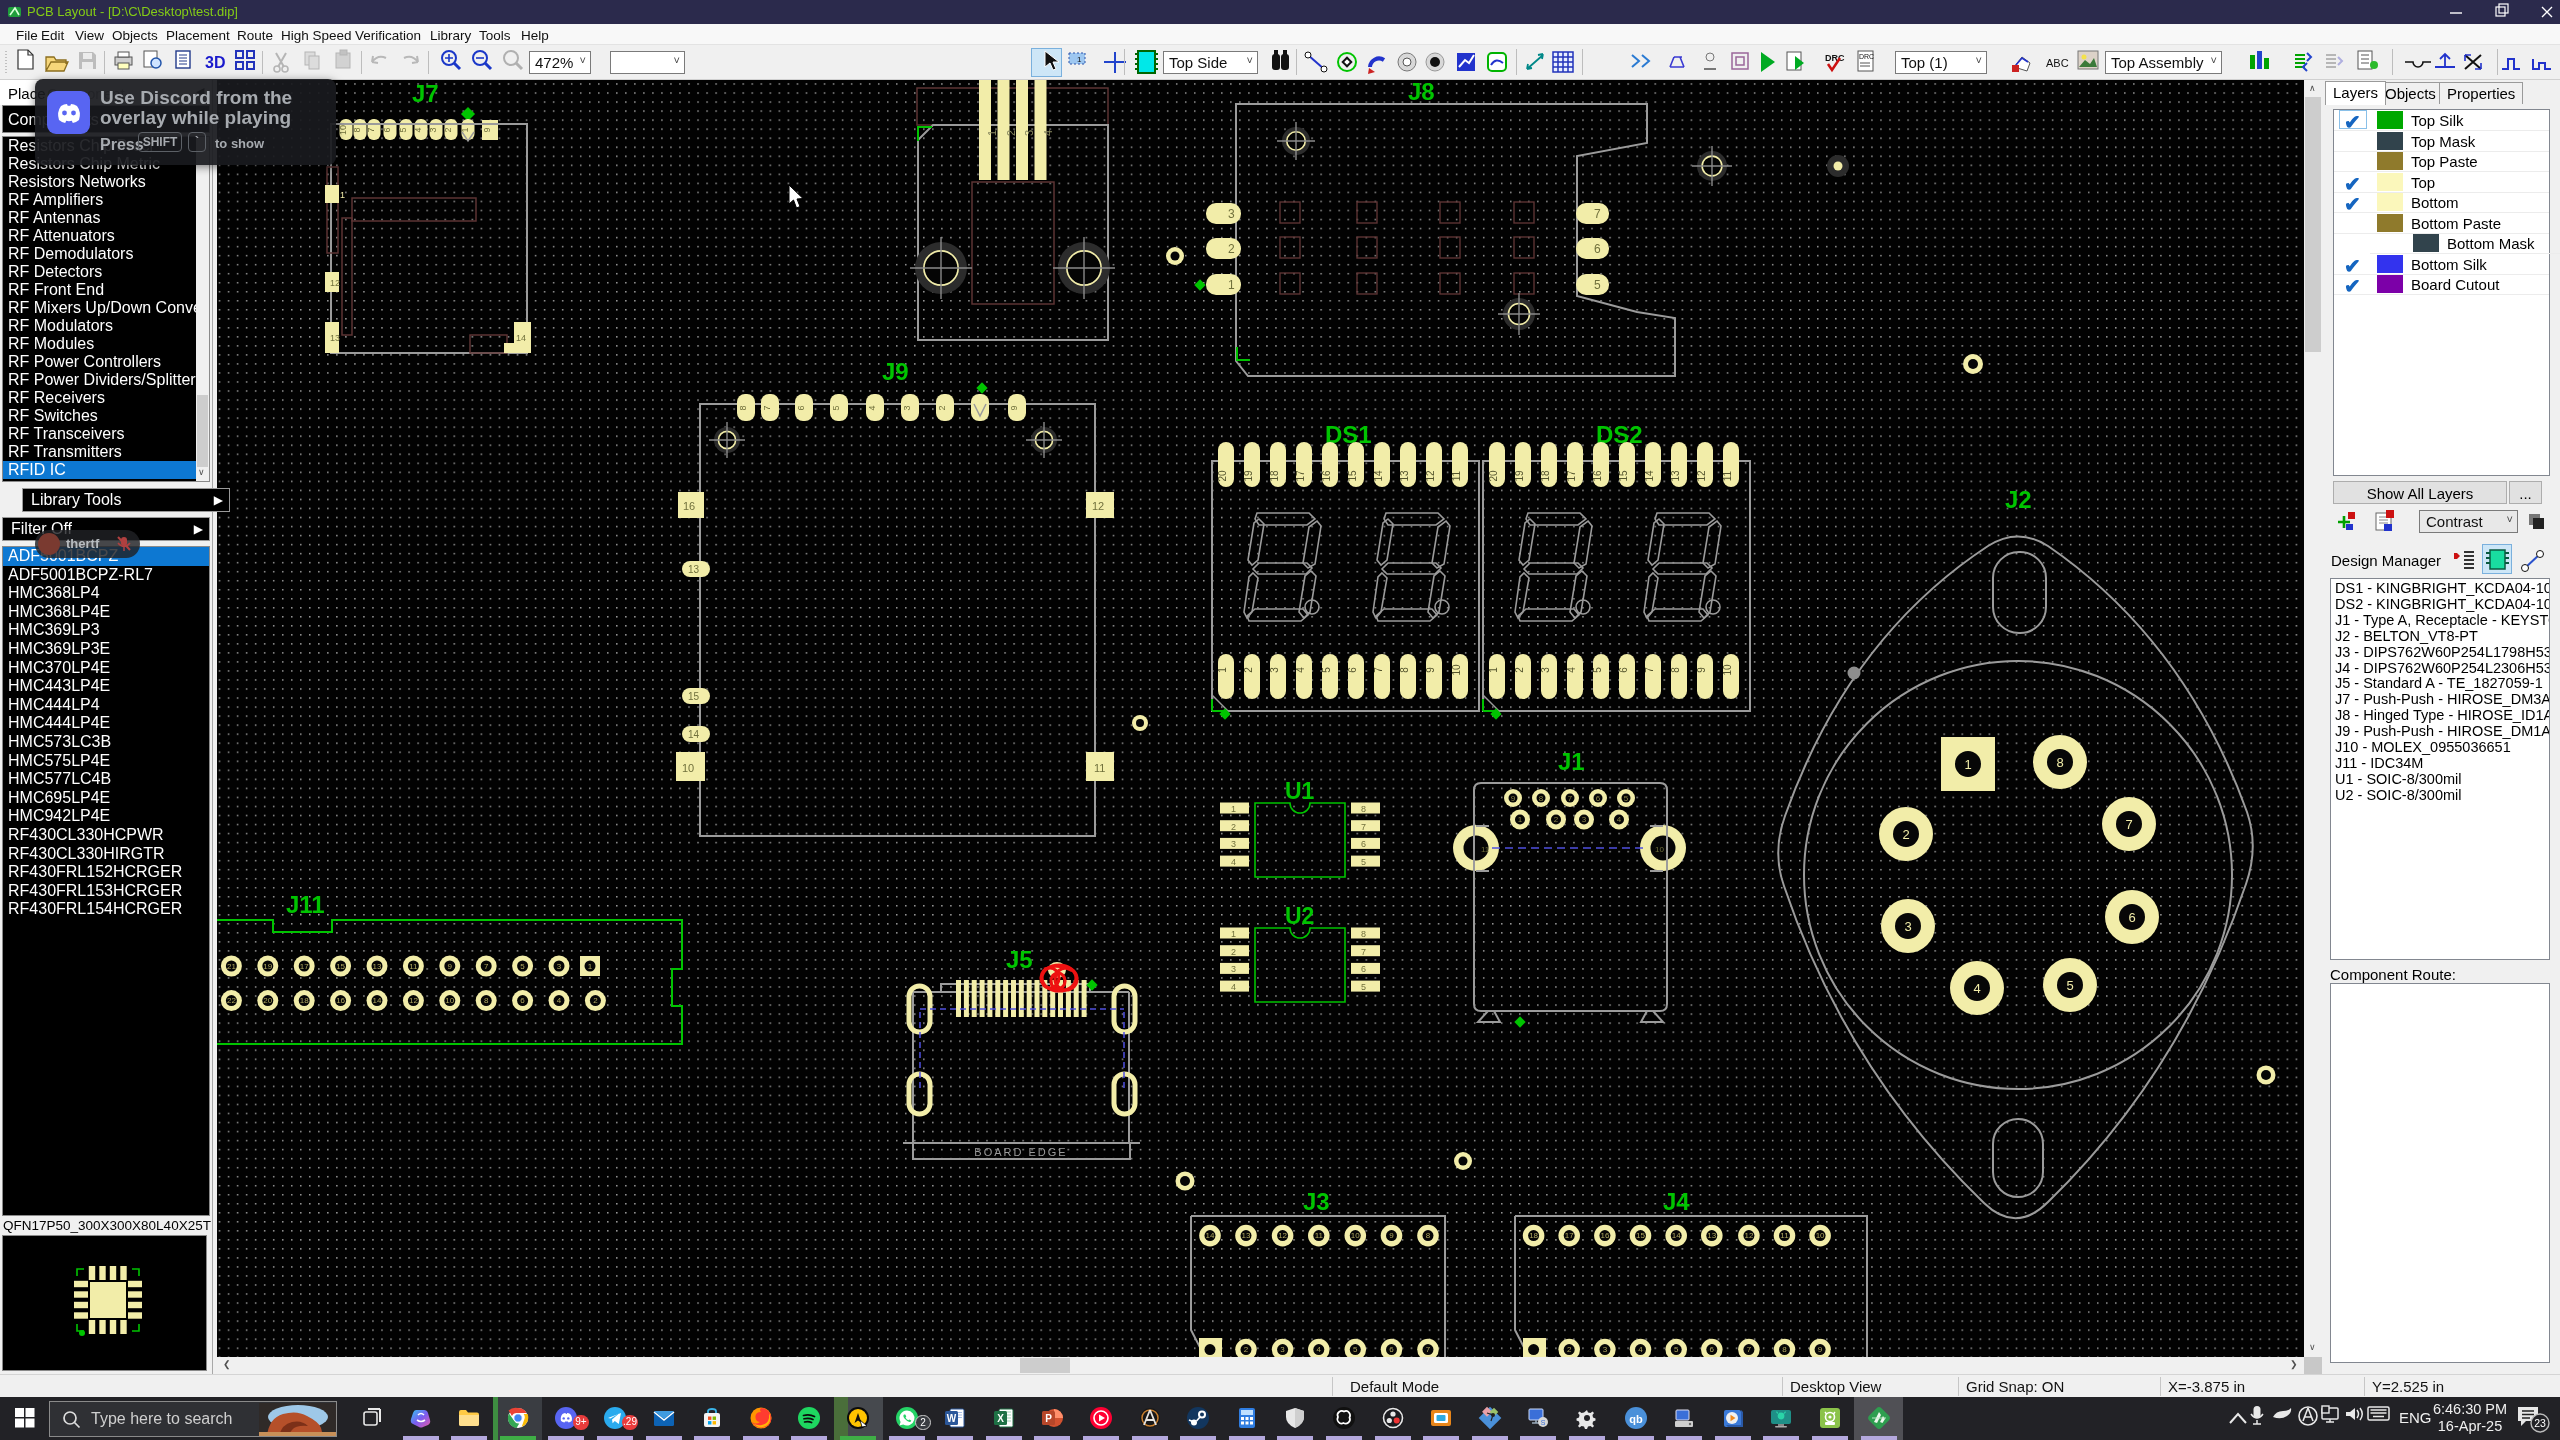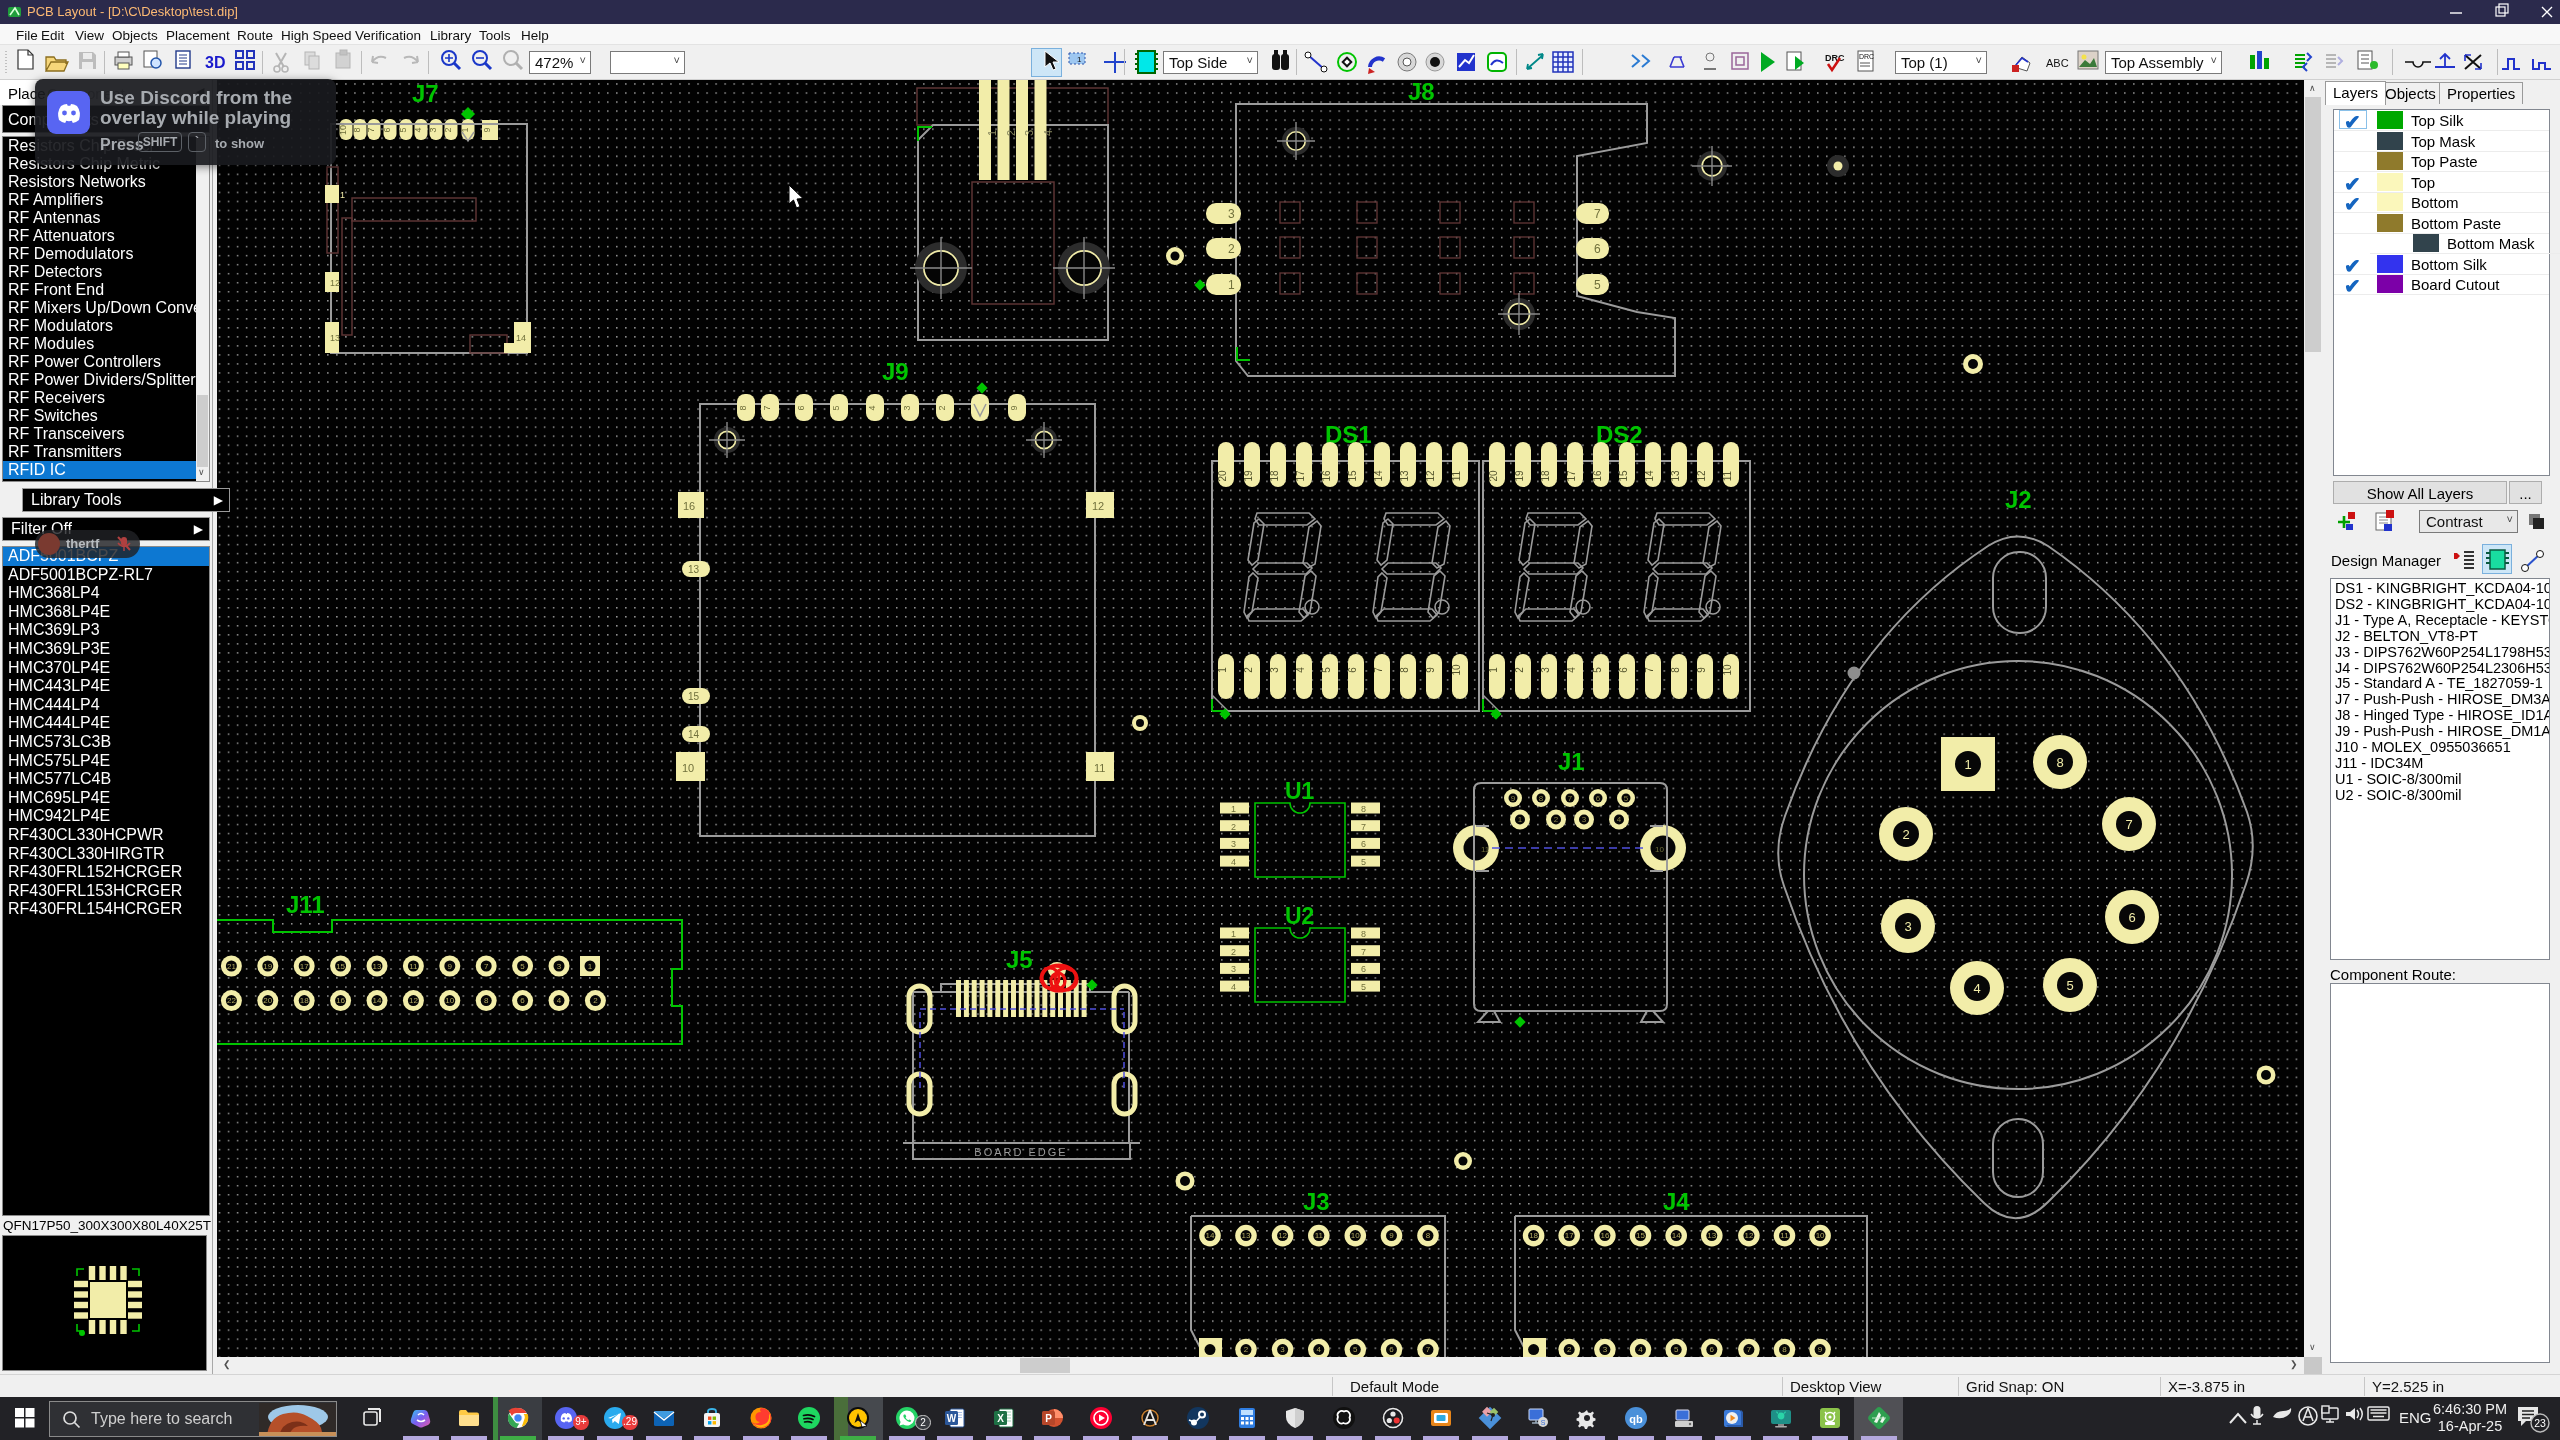--- a/index.html
+++ b/index.html
@@ -1,19 +1,19 @@
 <!DOCTYPE html>
 <html><head><meta charset="utf-8"><title>PCB Layout</title>
 <style>
 *{margin:0;padding:0;box-sizing:border-box;}
 html,body{width:2560px;height:1440px;overflow:hidden;background:#000;}
 body{font-family:"Liberation Sans",sans-serif;position:relative;}
 .abs{position:absolute;}
 #titlebar{left:0;top:0;width:2560px;height:24px;background:#2b2a4c;color:#fff;}
-#titlebar .ttl{position:absolute;left:27px;top:4px;font-size:13px;color:#fdba74;}
+#titlebar .ttl{position:absolute;left:27px;top:4px;font-size:13px;color:#84cc16;}
 #menubar{left:0;top:24px;width:2560px;height:21px;background:#f8f8f8;border-bottom:1px solid #e3e3e3;}
 #menubar span{position:absolute;top:4px;font-size:13.5px;color:#101010;}
 #toolbar{left:0;top:45px;width:2560px;height:35px;background:#f0f0f0;border-bottom:1px solid #d0d0d0;}
 .tbsep{position:absolute;top:6px;width:1px;height:23px;background:#bdbdbd;}
 .combo{position:absolute;background:#fff;border:1px solid #7a7a7a;font-size:15px;color:#101010;}
 .combo .cv{position:absolute;right:4px;top:2px;color:#444;font-size:11px;}
 #leftpanel{left:0;top:80px;width:212px;height:1294px;background:#f0f0f0;}
 #split1{left:212px;top:80px;width:5px;height:1294px;background:#f0f0f0;border-left:1px solid #a8a8a8;}
 #split2{left:2321px;top:80px;width:1px;height:1294px;background:#d8d8d8;}
 .lphead{position:absolute;left:0;top:0;width:211px;height:25px;background:#fff;font-size:15px;color:#000;}

